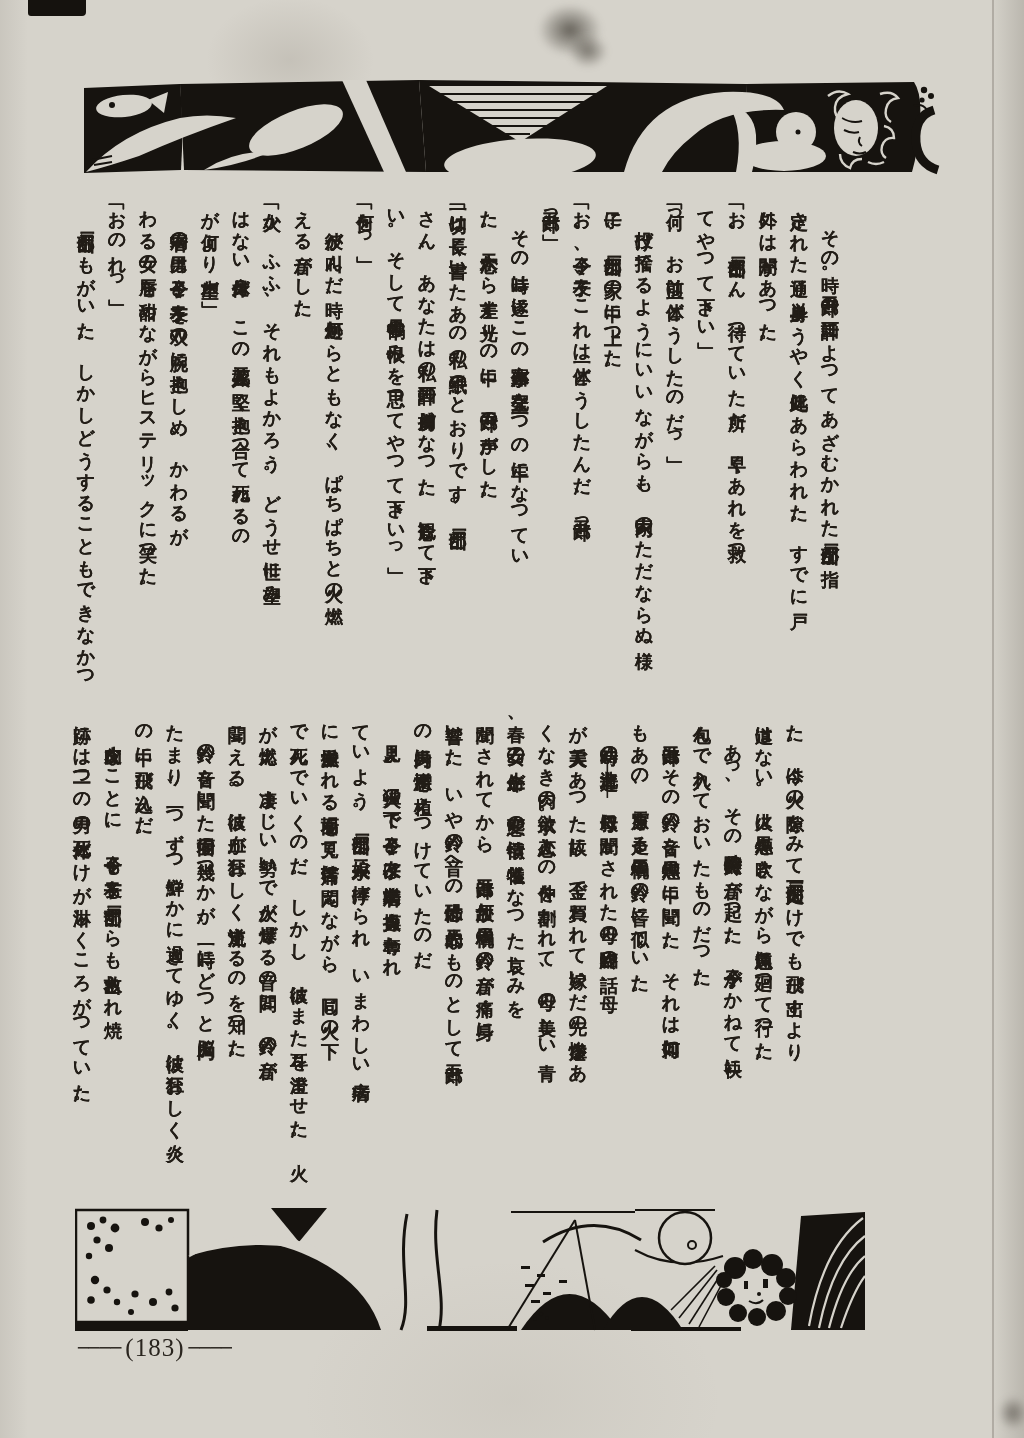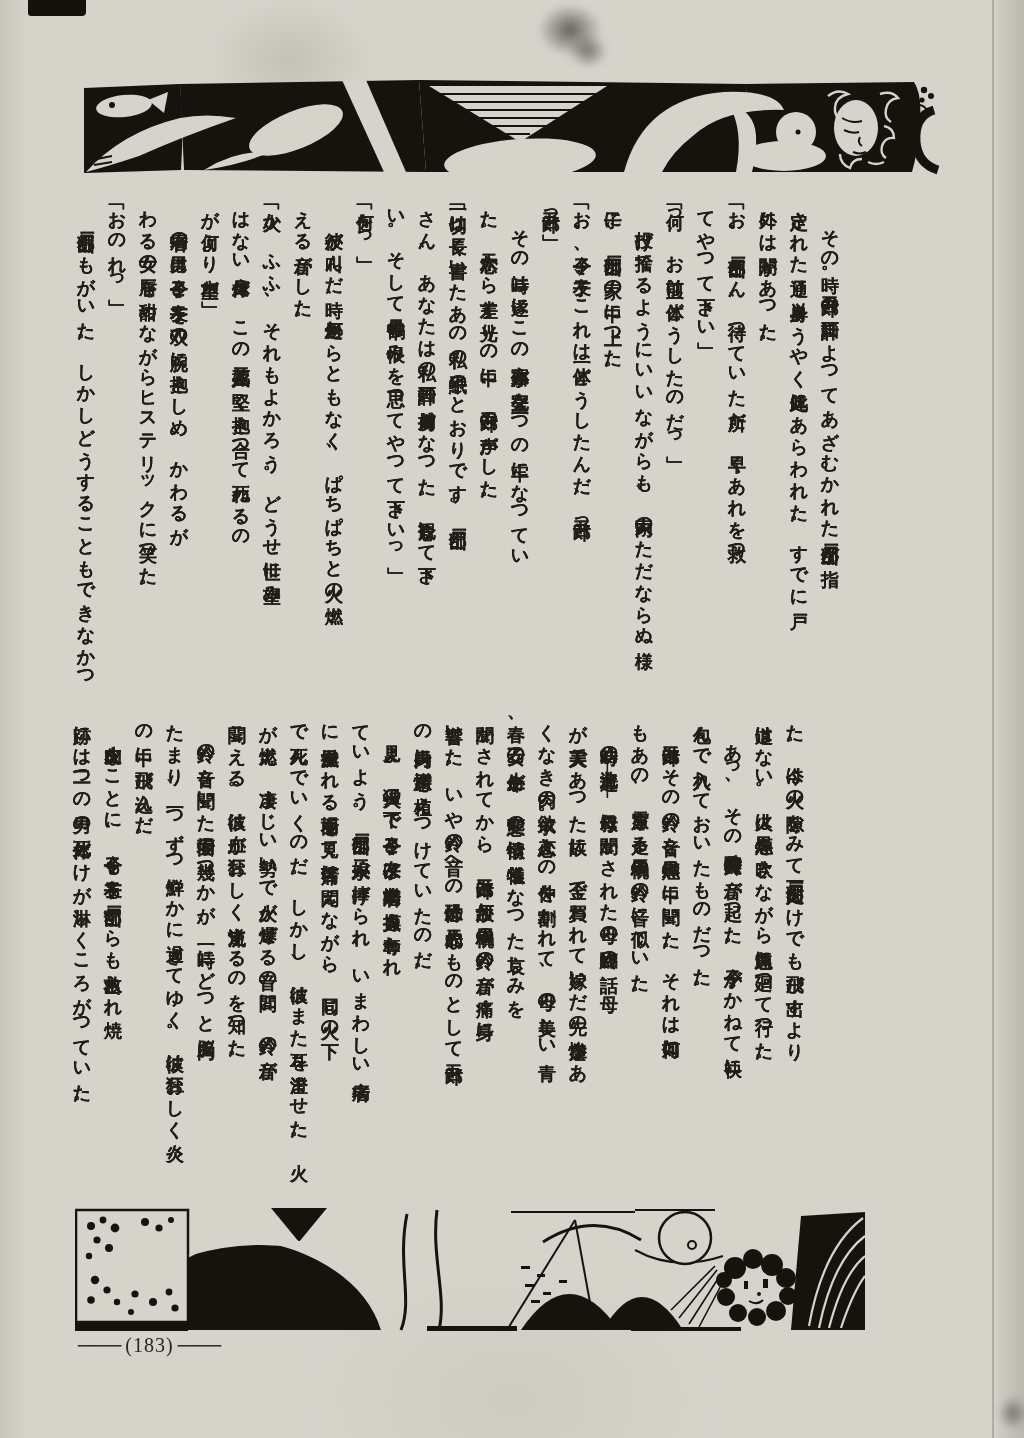--- a/index.html
+++ b/index.html
@@ -45,21 +45,21 @@
   .vband .col{white-space:nowrap;height:510px;}
   #upper-band{top:198px;right:179px;height:510px;}
   #lower-band{top:712px;right:214px;height:510px;}
 
   #footer{
     position:absolute;left:78px;top:1334px;
     color:#2a251f;font-size:20px;letter-spacing:1px;
     font-family:"DejaVu Sans","Liberation Sans",sans-serif;
     display:flex;align-items:center;gap:4px;
   }
-  #footer .num{font-family:"Liberation Serif","DejaVu Serif",serif;font-size:20px;}
+  #footer .num{font-family:"Liberation Serif","DejaVu Serif",serif;font-size:25px;}
   #footer .dash{letter-spacing:0;font-size:18px;line-height:1;}
 </style>
 </head>
 <body>
 
 <div id="page">
 
   <div class="corner-bar"></div>
   <div class="smudge a"></div>
   <div class="smudge b"></div>

